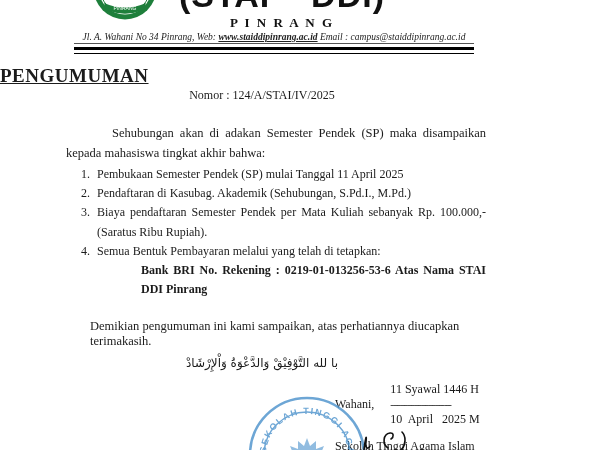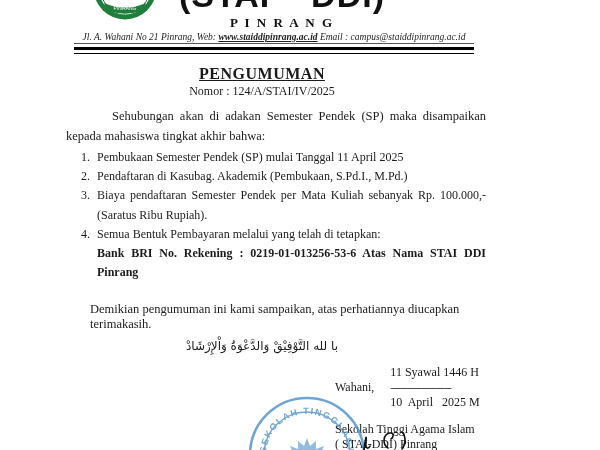--- a/index.html
+++ b/index.html
@@ -21,27 +21,27 @@
     text-align:center;font-weight:bold;font-size:13px;letter-spacing:2px;
     margin:0 30px 1px 70px;color:#111;
   }
   .address{
     margin:0 50px 0 74px;text-align:center;font-style:italic;font-size:9.5px;
     color:#222;border-bottom:1px solid #555;padding-bottom:1px;white-space:nowrap;
   }
   .address .weblink{text-decoration:underline;font-weight:bold;}
   .thick-rule{margin:3px 50px 0 74px;height:3px;border-top:3px solid #000;border-bottom:1px solid #000;}
   
-  .doc-title{text-align:center;font-size:16px;font-weight:bold;text-decoration:underline;margin-top:11px;letter-spacing:.5px;}
+  .doc-title{text-align:left;font-size:19px;font-weight:bold;text-decoration:underline;margin-top:11px;letter-spacing:.5px;}
   .doc-number{text-align:center;font-size:12px;margin-top:1px;}
   
-  .intro{margin:7px 38px 0 66px;text-indent:46px;text-align:justify;font-size:12.5px;line-height:1.6;}
+  .intro{margin:20px 38px 0 66px;text-indent:46px;text-align:justify;font-size:12.5px;line-height:1.6;}
   ol.items{margin:2px 38px 0 66px;padding-left:27px;font-size:12px;line-height:1.6;text-align:justify;}
   ol.items li{padding-left:4px;}
-  .bank-line{font-weight:bold;}
+  .bank-line{font-weight:bold;margin-left:44px;}
   .closing{margin:20px 38px 0 90px;font-size:12.5px;}
   .arabic{text-align:center;font-size:12px;margin-top:7px;direction:rtl;font-family:"DejaVu Sans", sans-serif;}
   
   .date-block{display:flex;align-items:center;gap:16px;margin:9px 0 0 335px;font-size:12px;position:relative;z-index:1;}
   .date-col div{line-height:15px;}
   .date-divider{font-size:10px;letter-spacing:-1px;color:#222;line-height:8px;}
   .greg-date{white-space:pre;}
   .sig-block{margin:12px 0 0 335px;font-size:12px;line-height:14.5px;position:relative;z-index:1;}
   .sig-onbehalf{margin-left:-17px;}
   
@@ -62,32 +62,32 @@
         <circle cx="33" cy="31" r="11" fill="#e8c24a"></circle>
         <path d="M22,38 Q33,46 44,38 Q40,42 33,43 Q26,42 22,38 Z" fill="#1e7f3b"></path>
         <path d="M12,48 Q33,57 54,48 L52,55 Q33,62 14,55 Z" fill="#1e7f3b"></path>
         <text x="33" y="54.5" text-anchor="middle" font-size="5" fill="#ffffff" font-family="Liberation Sans, sans-serif">PINRANG</text>
       </svg>
     </div>
     <div class="acronym-crop">
       <div class="acronym">(STAI – DDI)</div>
     </div>
     <div class="city">P I N R A N G</div>
-    <div class="address"><span>Jl. A. Wahani No 21 Pinrang, Web: </span><span class="weblink">www.staiddipinrang.ac.id</span><span> Email : </span><span>campus@staiddipinrang.ac.id</span></div>
+    <div class="address"><span>Jl. A. Wahani No 34 Pinrang, Web: </span><span class="weblink">www.staiddipinrang.ac.id</span><span> Email : </span><span>campus@staiddipinrang.ac.id</span></div>
     <div class="thick-rule"></div>
   </div>
 
   <div class="doc-title">PENGUMUMAN</div>
   <div class="doc-number">Nomor : 124/A/STAI/IV/2025</div>
 
   <p class="intro">Sehubungan akan di adakan Semester Pendek (SP) maka disampaikan kepada mahasiswa tingkat akhir bahwa:</p>
 
   <ol class="items">
     <li>Pembukaan Semester Pendek (SP) mulai Tanggal 11 April 2025</li>
-    <li>Pendaftaran di Kasubag. Akademik (Pembukaan, S.Pd.I., M.Pd.)</li>
+    <li>Pendaftaran di Kasubag. Akademik (Sehubungan, S.Pd.I., M.Pd.)</li>
     <li>Biaya pendaftaran Semester Pendek per Mata Kuliah sebanyak Rp. 100.000,- (Saratus Ribu Rupiah).</li>
     <li>
       <span>Semua Bentuk Pembayaran melalui yang telah di tetapkan:</span>
       <div class="bank-line">Bank BRI No. Rekening : 0219-01-013256-53-6 Atas Nama STAI DDI Pinrang</div>
     </li>
   </ol>
 
   <p class="closing">Demikian pengumuman ini kami sampaikan, atas perhatiannya diucapkan terimakasih.</p>
   <p class="arabic">با لله التَّوْفِيْقْ وَالدَّعْوَةُ وَاْلإِرْشَادْ</p>
 

